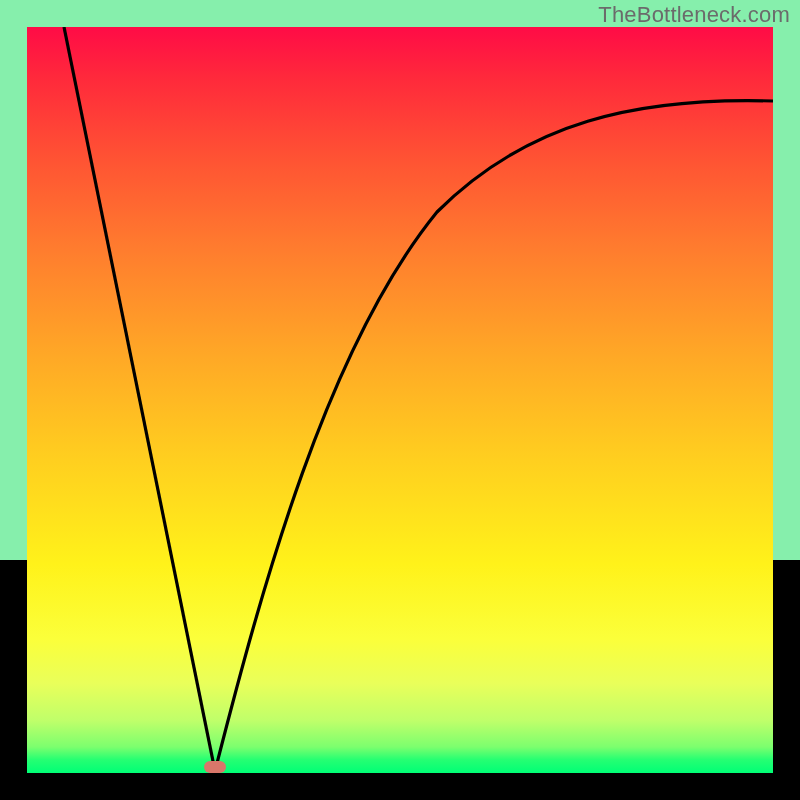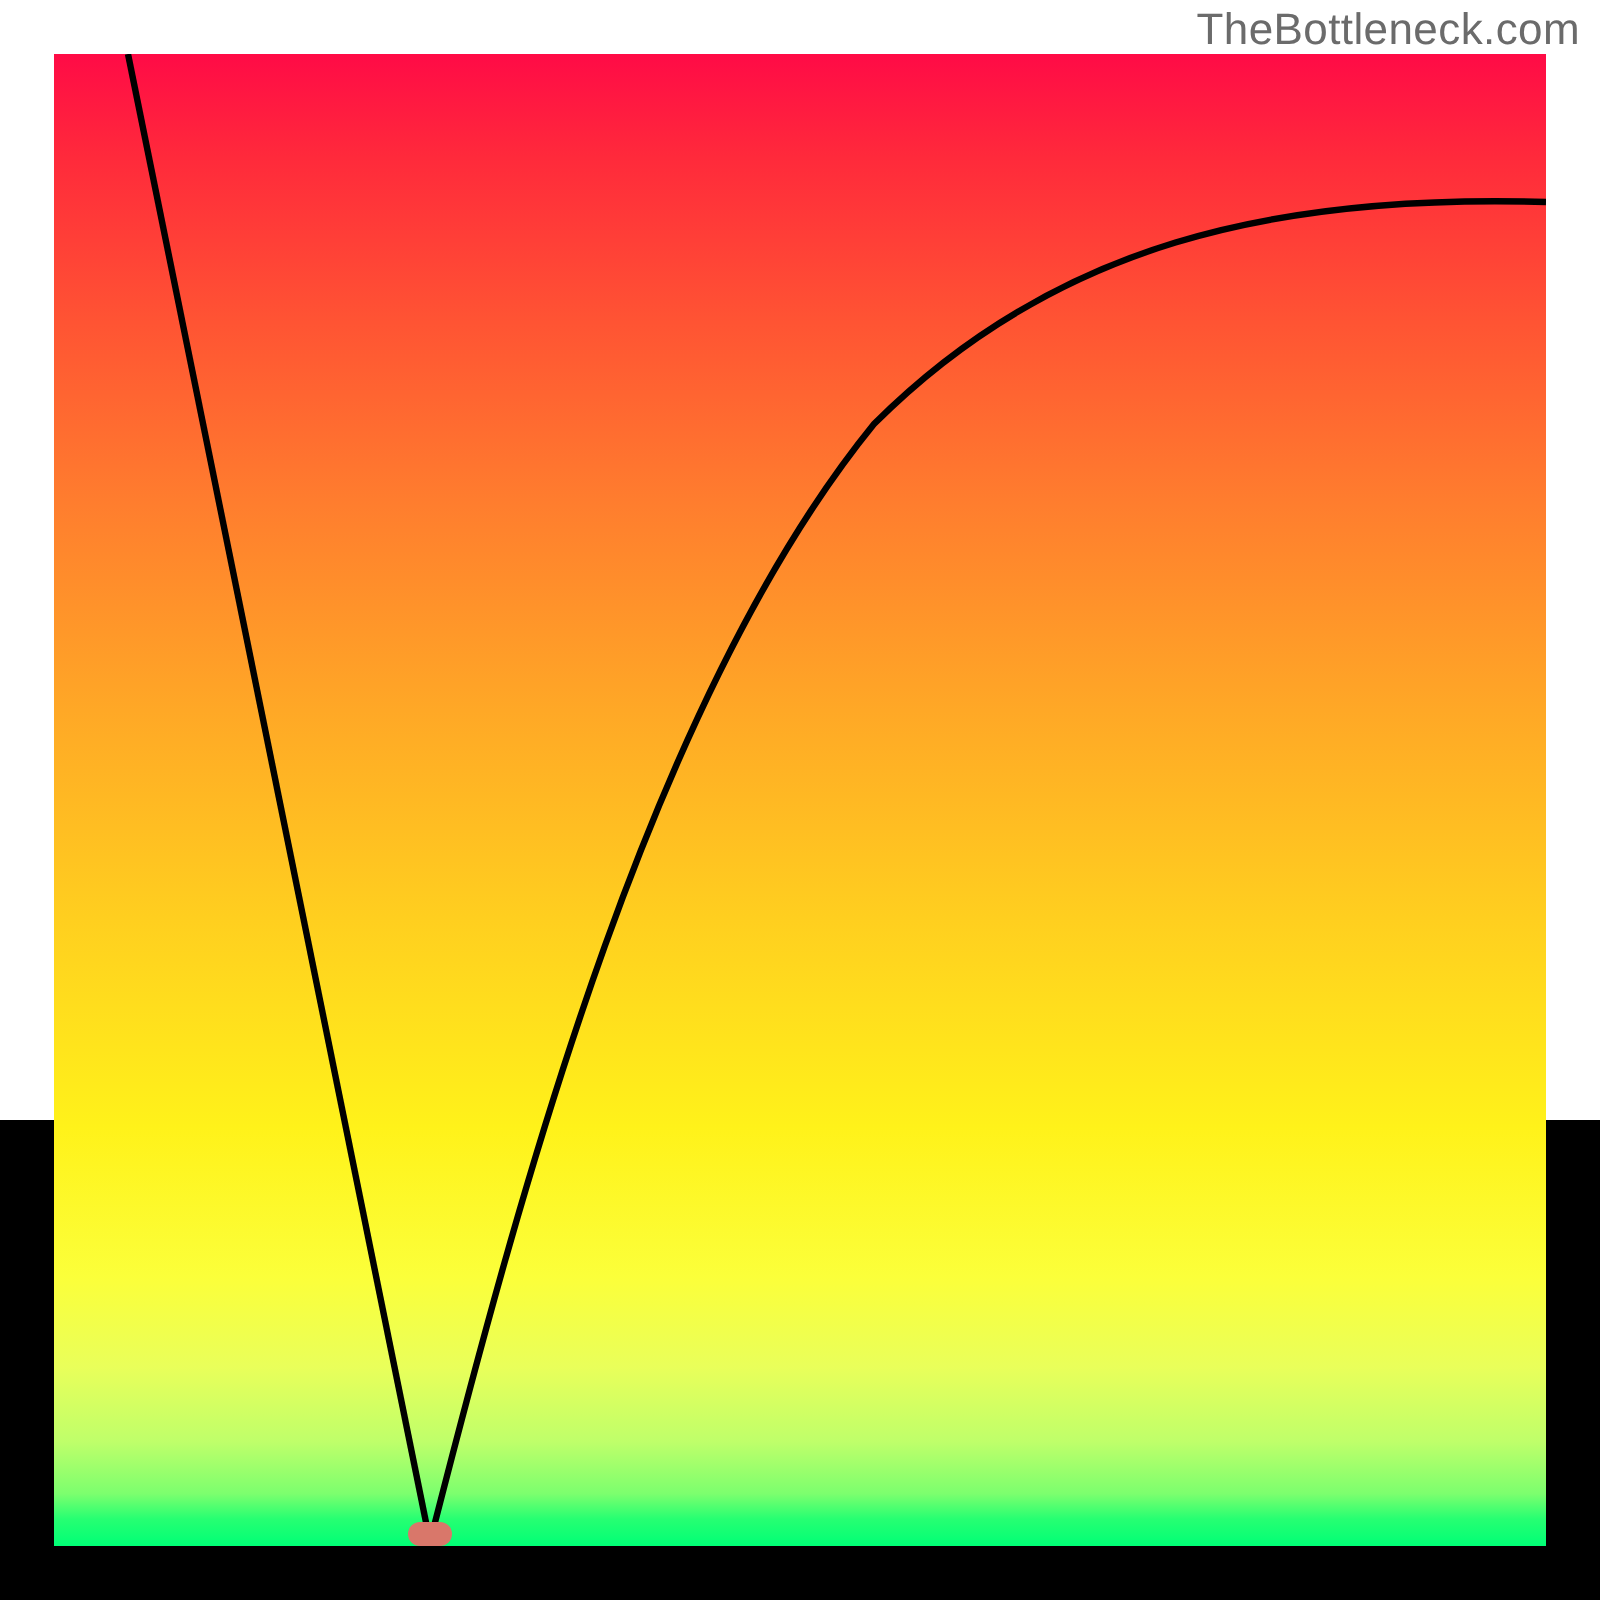--- a/index.html
+++ b/index.html
@@ -10,21 +10,21 @@
     background: #000;
     font-family: Arial, Helvetica, sans-serif;
     overflow: hidden;
   }
   .frame {
     position: absolute;
     left: 0;
     top: 0;
     width: 800px;
     height: 560px;
-    background: #ffffff;
+    background: #86efac;
   }
   .plot {
     position: absolute;
     left: 27px;
     top: 27px;
     width: 746px;
     height: 746px;
     
     background: linear-gradient(
       to bottom,

